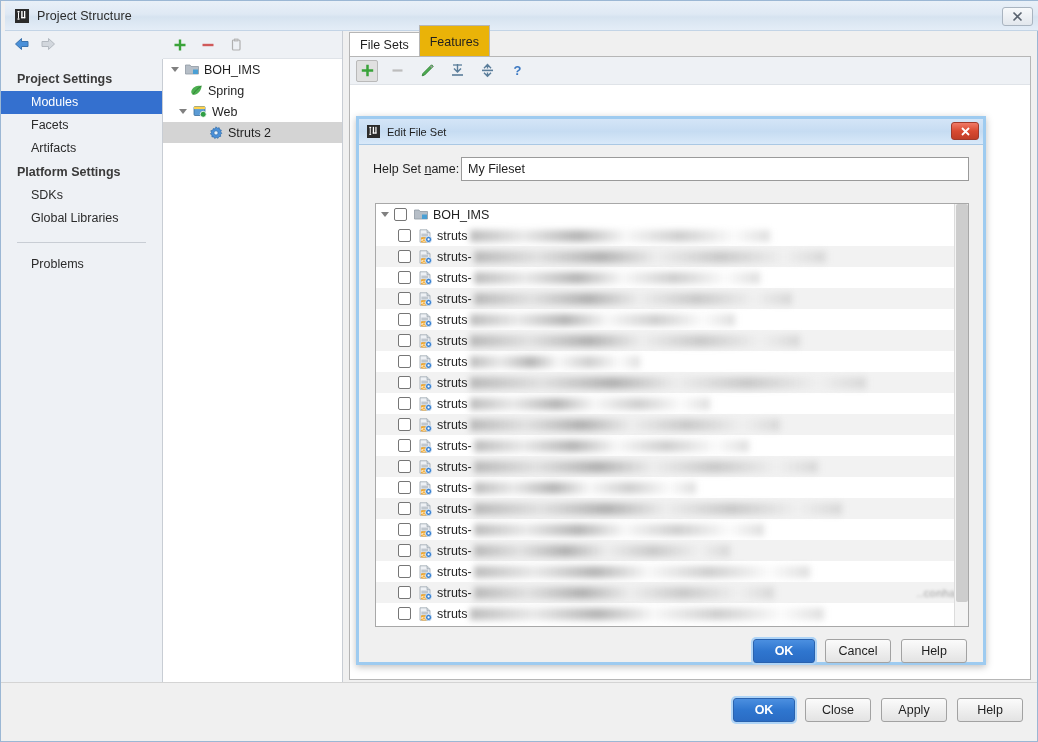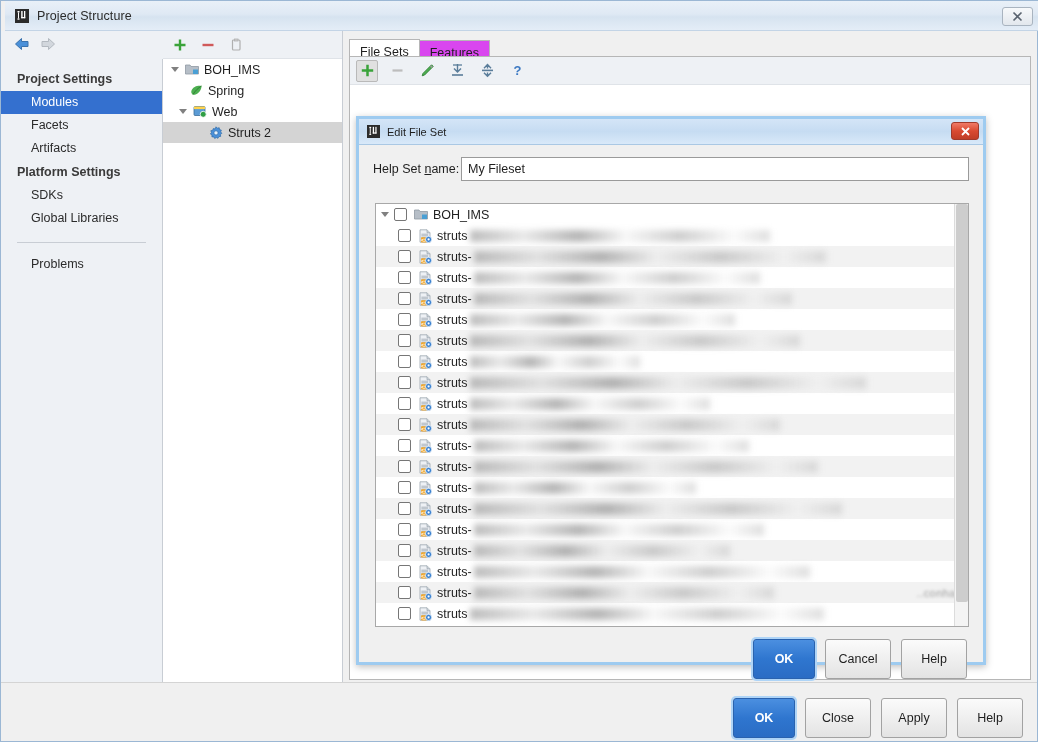--- a/index.html
+++ b/index.html
@@ -107,32 +107,32 @@
   }
   .tree-ico { width: 18px; display: flex; align-items: center; justify-content: center; margin-right: 3px; }
 
   
   #content {
     position: absolute; left: 342px; top: 30px;
     width: 694px; height: 651px;
     background: #f0f0f0;
   }
   #tabstrip {
-    position: absolute; left: 0; top: 7px;
+    position: absolute; left: 0; top: 0;
     height: 26px; width: 694px;
     display: flex; align-items: flex-end;
     padding-left: 6px;
   }
   .tab {
-    height: 24px; padding: 0 10px;
+    height: 32px; padding: 0 10px;
     display: flex; align-items: center;
     font-size: 12.5px; color: #1f1f1f;
     border: 1px solid #b6b6b6;
     border-bottom: none;
-    background: #d946ef;
+    background: #eab308;
     margin-right: -1px;
   }
   .tab.active { background: #ffffff; border-bottom: 1px solid #ffffff; height: 25px; }
 
   #fileset-card {
     position: absolute; left: 6px; top: 25px;
     width: 682px; height: 624px;
     background: #ffffff;
     border: 1px solid #b6b6b6;
   }
@@ -257,21 +257,21 @@
     width: 12px; height: 398px;
     background: #cdcdcd; border-radius: 2px;
   }
 
   
   #modal-buttons {
     position: absolute; right: 16px; top: 494px;
     display: flex; gap: 10px;
   }
   .btn {
-    height: 40px; min-width: 66px;
+    height: 24px; min-width: 66px;
     padding: 0 6px;
     border: 1px solid #a2a2a2;
     border-radius: 3px;
     background: linear-gradient(to bottom, #fbfbfb 0%, #efefef 50%, #e3e3e3 100%);
     font-family: "Liberation Sans", sans-serif;
     font-size: 12.5px; color: #1f1f1f;
     display: flex; align-items: center; justify-content: center;
   }
   .btn.primary {
     background: linear-gradient(to bottom, #4b8fe0 0%, #2f76cf 50%, #2a6cc4 100%);

